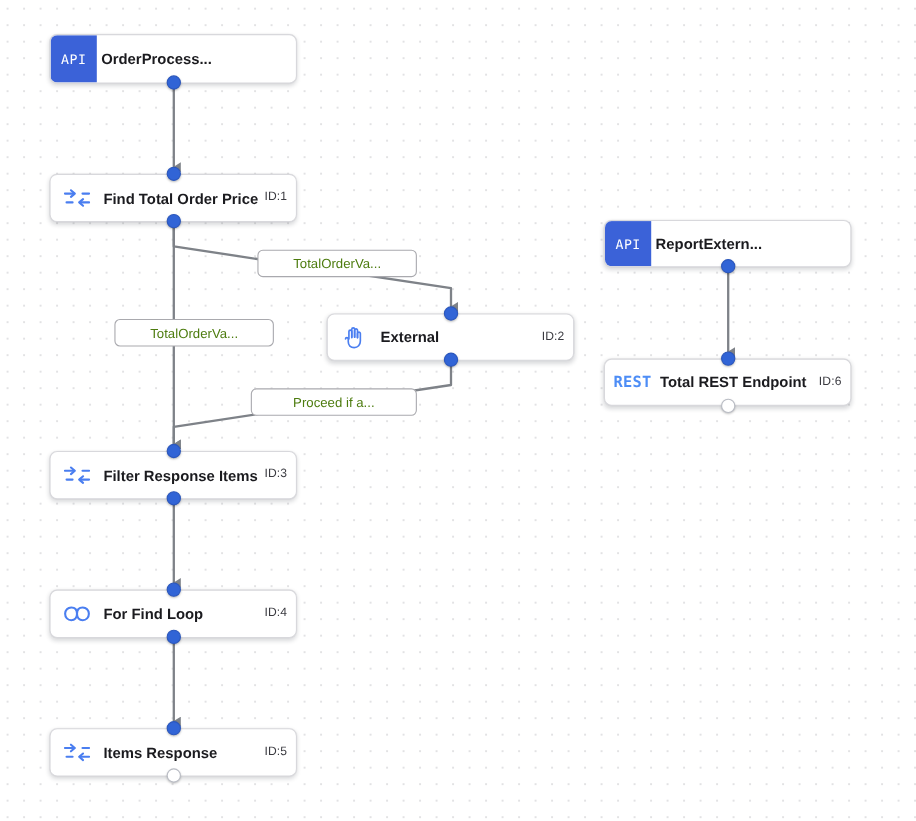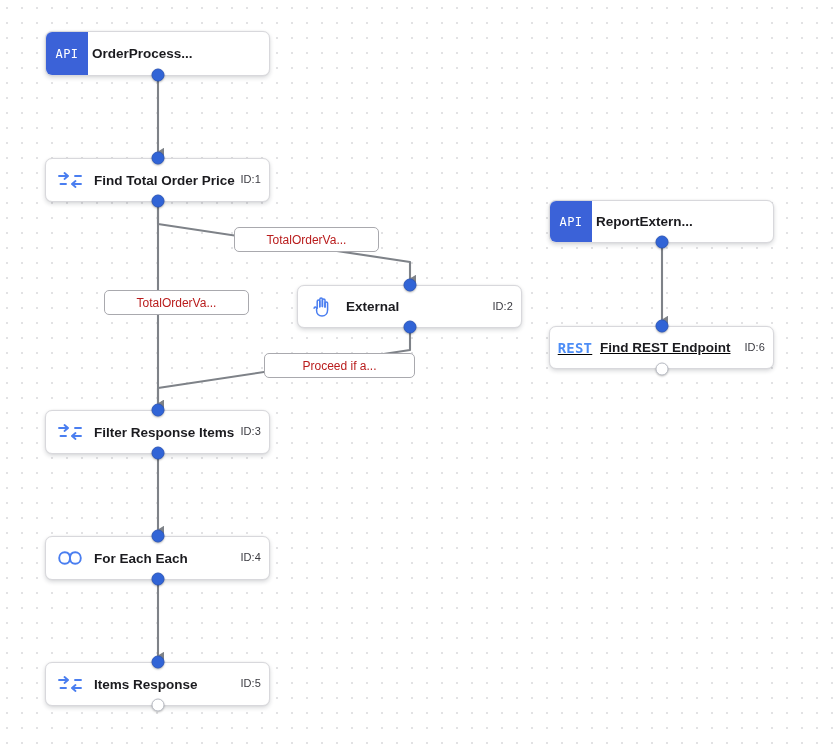--- a/index.html
+++ b/index.html
@@ -138,21 +138,21 @@
     position: absolute;
     box-sizing: border-box;
     background: #ffffff;
     border: 1px solid #a9a9ae;
     border-radius: 5px;
     height: 25px;
     display: flex;
     align-items: center;
     justify-content: center;
     font-size: 12px;
-    color: #b91c1c;
+    color: #4d7c0f;
     padding: 0 10px;
     white-space: nowrap;
     z-index: 5;
   }
 </style>
 </head>
 <body>
 
 <div id="canvas">
 
@@ -226,21 +226,21 @@
           <div class="node-id">ID:3</div>
         </div>
       </div>
       <div class="node" style="left: 45px; top: 536px; width: 225px; height: 44px;">
         <div class="node-inner">
           <div class="icon-slot">
             <svg width="26" height="16" viewBox="0 0 26 16" fill="none" stroke="#4a7ef0" stroke-width="1.9" stroke-linecap="round">
               <path d="M13 8 C13 4.3 10.9 2.2 7.8 2.2 C4.6 2.2 2.2 4.7 2.2 8 C2.2 11.3 4.6 13.8 7.8 13.8 C10.9 13.8 13 11.7 13 8 C13 4.3 15.1 2.2 18.2 2.2 C21.4 2.2 23.8 4.7 23.8 8 C23.8 11.3 21.4 13.8 18.2 13.8 C15.1 13.8 13 11.7 13 8 Z"></path>
             </svg>
           </div>
-          <div class="node-title">For Each Each</div>
+          <div class="node-title">For Find Loop</div>
           <div class="node-id">ID:4</div>
         </div>
       </div>
       <div class="node" style="left: 45px; top: 662px; width: 225px; height: 44px;">
         <div class="node-inner">
           <div class="icon-slot">
             <svg width="24" height="18" viewBox="0 0 24 18" fill="none" stroke="#4a7ef0" stroke-width="1.9" stroke-linecap="round" stroke-linejoin="round">
               <path d="M1 5 L9.5 5"></path>
               <path d="M6.5 2 L10 5 L6.5 8"></path>
               <path d="M23 13 L14.5 13"></path>
@@ -252,33 +252,33 @@
           <div class="node-title">Items Response</div>
           <div class="node-id">ID:5</div>
         </div>
       </div>
       <div class="node" style="left: 549px; top: 200px; width: 225px; height: 43px;">
         <div class="node-inner">
           <div class="badge-api">API</div>
           <div class="node-title pad-left">ReportExtern...</div>
         </div>
       </div>
-      <div class="node" style="left: 549px; top: 326px; width: 225px; height: 43px; text-decoration: underline;">
+      <div class="node" style="left: 549px; top: 326px; width: 225px; height: 43px;">
         <div class="node-inner">
           <div class="badge-rest">REST</div>
-          <div class="node-title">Find REST Endpoint</div>
+          <div class="node-title">Total REST Endpoint</div>
           <div class="node-id">ID:6</div>
         </div>
       </div>
     </div>
 
   <div id="labels-layer">
       <div class="edge-label" style="left: 234px; top: 227px; width: 145px;">TotalOrderVa...</div>
       <div class="edge-label" style="left: 104px; top: 290px; width: 145px;">TotalOrderVa...</div>
-      <div class="edge-label" style="left: 228px; top: 353px; width: 151px; margin-left: 36px;">Proceed if a...</div>
+      <div class="edge-label" style="left: 228px; top: 353px; width: 151px;">Proceed if a...</div>
     </div>
 
   <div id="ports-layer">
       <div class="port filled" style="left: 158px; top: 75px;"></div>
       <div class="port filled" style="left: 158px; top: 158px;"></div>
       <div class="port filled" style="left: 158px; top: 201px;"></div>
       <div class="port filled" style="left: 410px; top: 285px;"></div>
       <div class="port filled" style="left: 410px; top: 327px;"></div>
       <div class="port filled" style="left: 158px; top: 410px;"></div>
       <div class="port filled" style="left: 158px; top: 453px;"></div>

